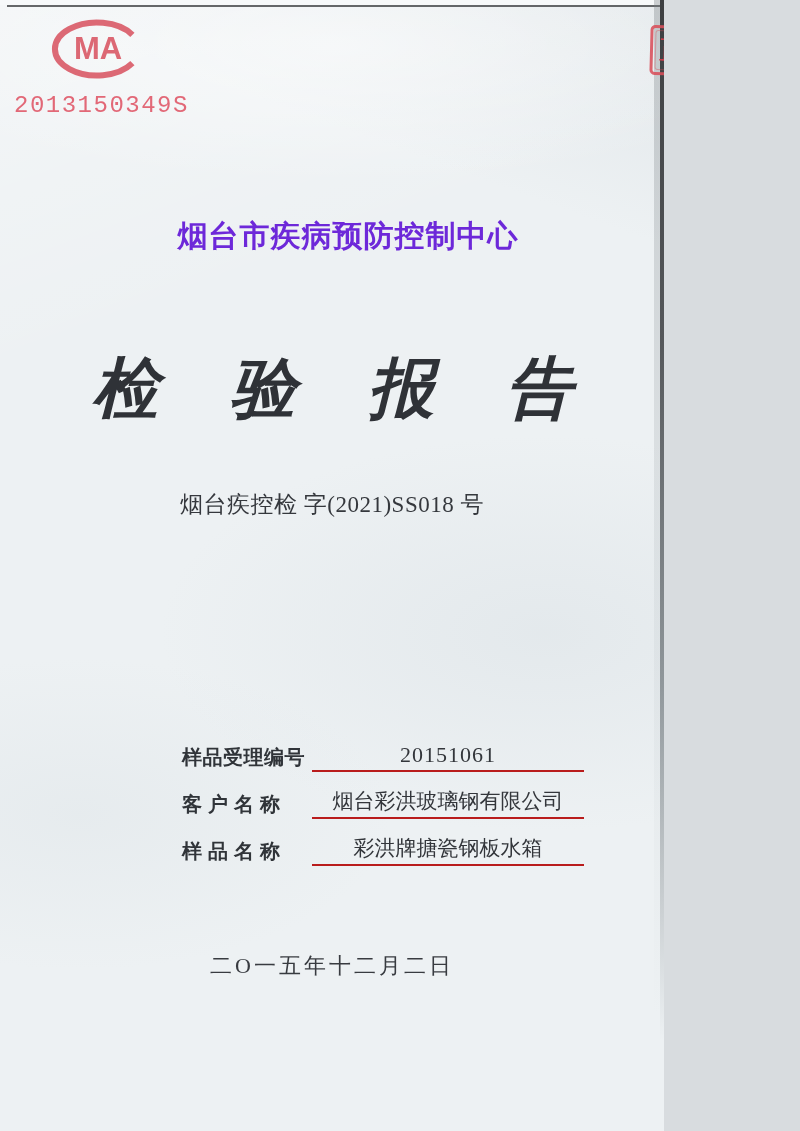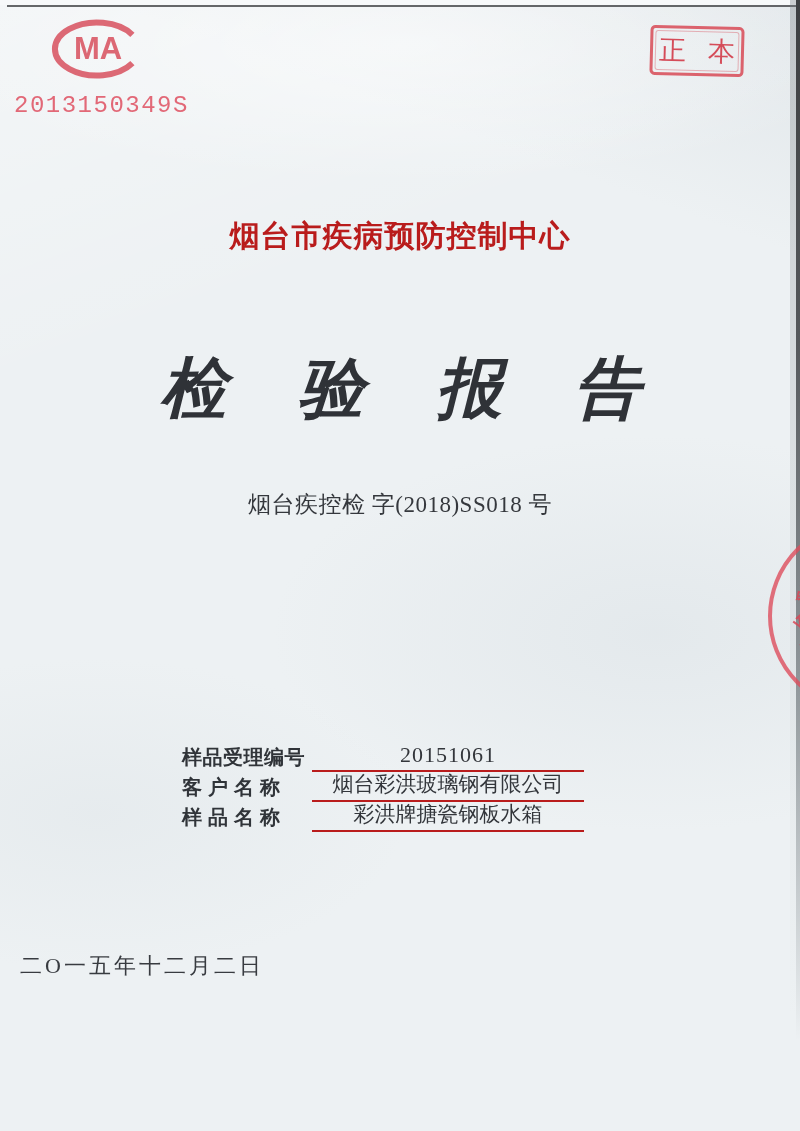--- a/index.html
+++ b/index.html
@@ -1,18 +1,18 @@
 <!DOCTYPE html>
 <html><head>
 <meta charset="utf-8">
 <style>
   html,body{margin:0;padding:0;}
   body{width:800px;height:1131px;overflow:hidden;background:#d8dcdf;}
   .page{
-    position:relative;width:800px;height:1131px;overflow:hidden;
+    position:relative;width:664px;height:1131px;overflow:hidden;
     background:#edf1f3;
     font-family:"Liberation Serif","DejaVu Serif",serif;
     color:#35383d;
   }
   
   .page::before{
     content:"";position:absolute;inset:0;pointer-events:none;
     background:
       radial-gradient(ellipse 620px 320px at 82% 56%, rgba(203,212,218,.28), transparent 62%),
       radial-gradient(ellipse 520px 260px at 12% 72%, rgba(206,215,220,.22), transparent 60%),
@@ -45,50 +45,50 @@
     transform:rotate(1.5deg);
   }
   .stamp-original .inner{position:absolute;inset:2px;border:1px solid rgba(216,78,90,.4);border-radius:3px;}
   .stamp-original .txt{
     position:relative;font-size:27px;color:rgba(211,62,76,.92);
     letter-spacing:22px;margin-right:-22px;white-space:nowrap;
   }
 
   
   .org-title{
-    position:absolute;left:0;top:216px;width:100%;text-align:center;
-    font-size:30px;font-weight:700;letter-spacing:1px;color:#b91c1c;
+    position:absolute;left:16px;top:216px;width:100%;text-align:center;
+    font-size:30px;font-weight:700;letter-spacing:1px;color:#6d28d9;
   }
   .report-title{position:absolute;left:0;top:344px;width:100%;text-align:center;font-style:italic;}
   .report-title span{
     font-size:66px;font-weight:700;color:#2f3237;
     letter-spacing:72px;margin-right:-72px;white-space:nowrap;
   }
   .doc-number{
     position:absolute;left:0;top:489px;width:100%;text-align:center;
     font-size:23px;color:#35383d;letter-spacing:.5px;
   }
 
   
   .fields{position:absolute;left:182px;top:742px;width:402px;}
-  .field-row{display:flex;align-items:flex-end;height:30px;}
+  .field-row{display:flex;align-items:flex-end;margin-bottom:17px;height:30px;}
   .field-label{
     width:130px;flex:none;font-size:20px;font-weight:700;color:#303439;
     white-space:nowrap;letter-spacing:.5px;padding-bottom:1px;
   }
   .field-line{
     flex:1;border-bottom:2px solid #b91c1c;text-align:center;
     font-size:21px;color:#33363b;padding-bottom:2px;white-space:nowrap;
   }
   .field-line.num{font-size:22px;letter-spacing:1px;}
 
   
   .date-line{
-    position:absolute;left:0;top:951px;width:100%;
-    font-size:22px;letter-spacing:3px;color:#383b40;margin-left:20px;
+    position:absolute;left:0;top:951px;width:100%;text-align:center;
+    font-size:22px;letter-spacing:3px;color:#383b40;
   }
 
   
   .seal{
     position:absolute;left:768px;top:520px;width:184px;height:184px;
     border:4px solid rgba(221,77,92,.8);border-radius:50%;
   }
   .seal .ch{
     position:absolute;width:22px;height:22px;line-height:22px;text-align:center;
     font-size:17px;color:rgba(216,70,86,.85);font-weight:700;
@@ -117,21 +117,21 @@
     <div class="inner"></div>
     <span class="txt">正本</span>
   </div>
 
   <div class="org-title">烟台市疾病预防控制中心</div>
 
   <div class="report-title">
     <span>检验报告</span>
   </div>
 
-  <div class="doc-number">烟台疾控检 字(2018)SS018 号</div>
+  <div class="doc-number">烟台疾控检 字(2021)SS018 号</div>
 
   <div class="fields">
     <div class="field-row">
       <span class="field-label">样品受理编号</span>
       <span class="field-line num">20151061</span>
     </div>
     <div class="field-row">
       <span class="field-label">客 户 名 称</span>
       <span class="field-line">烟台彩洪玻璃钢有限公司</span>
     </div>

